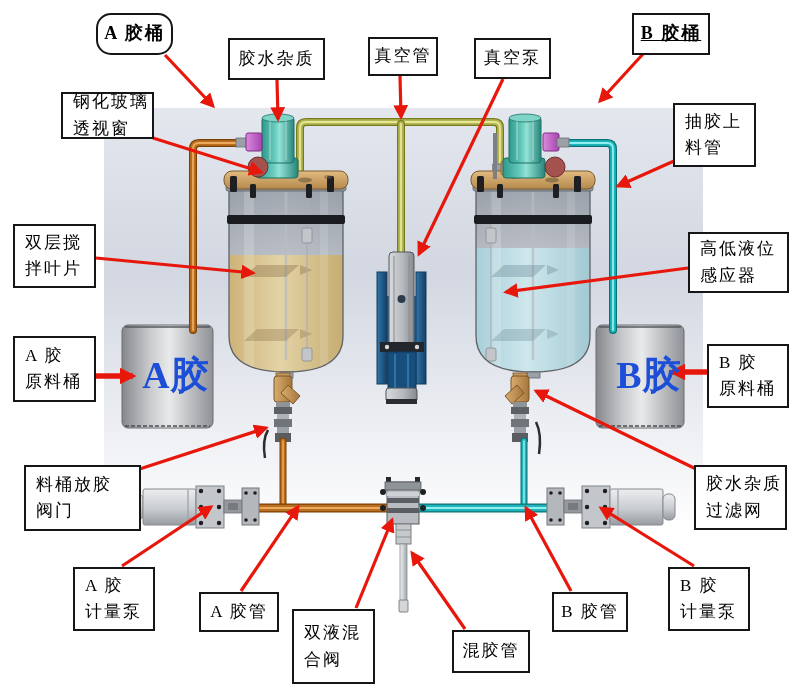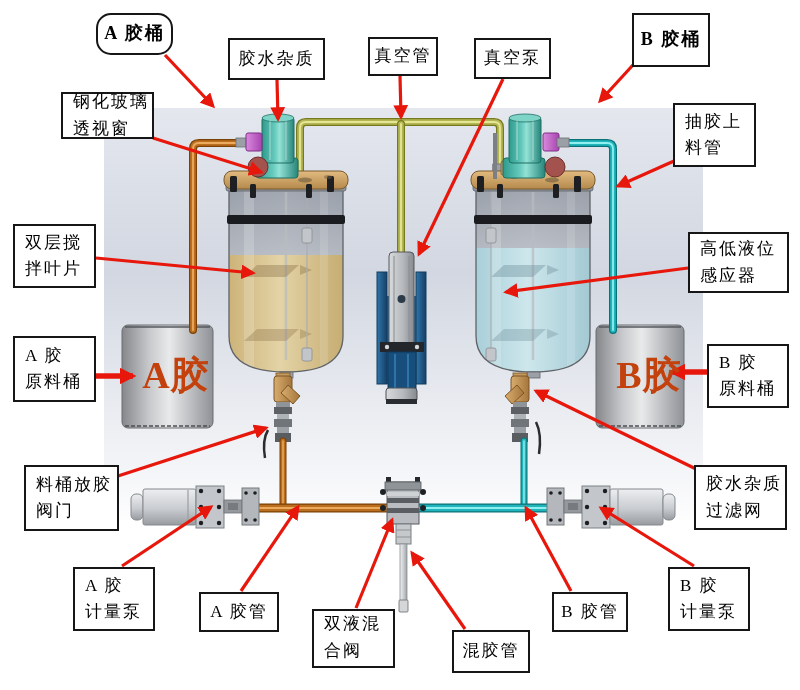--- a/index.html
+++ b/index.html
@@ -12,21 +12,21 @@
     position:absolute; box-sizing:border-box; background:#ffffff;
     border:2px solid #161616; color:#000;
     font-size:17px; line-height:1.55; letter-spacing:2px;
     display:flex; flex-direction:column; justify-content:center;
     white-space:pre-line; z-index:5;
   }
   .lb.center { align-items:center; text-align:center; }
   .lb.left { align-items:flex-start; padding-left:10px; }
   .lb.bold { font-weight:bold; font-size:18px; }
   .barrel-text {
-    position:absolute; z-index:4; text-align:center; color:#c2410c;
+    position:absolute; z-index:4; text-align:center; color:#1d4ed8;
     font-size:38px; font-weight:bold; letter-spacing:1px;
     font-family:"Liberation Serif", serif;
   }
 </style>
 </head>
 <body>
 
 <div class="stage">
 
 <svg width="800" height="690" viewBox="0 0 800 690">
@@ -372,39 +372,39 @@
     <line x1="571" y1="591" x2="526" y2="508" marker-end="url(#ah)"></line>
     <line x1="694" y1="566" x2="601" y2="508" marker-end="url(#ah)"></line>
     <line x1="696" y1="469" x2="536" y2="391" marker-end="url(#ah)"></line>
   </g>
 </svg>
 
 <div class="lb center bold" style="left:96px;top:13px;width:77px;height:42px;border-radius:15px;">A 胶桶</div>
 <div class="lb center" style="left:228px;top:38px;width:97px;height:42px;">胶水杂质</div>
 <div class="lb center" style="left:474px;top:38px;width:77px;height:41px;">真空泵</div>
 <div class="lb center" style="left:368px;top:37px;width:70px;height:39px;">真空管</div>
-<div class="lb center bold" style="left:632px;top:13px;width:78px;height:54px;">B 胶桶</div>
+<div class="lb center bold" style="left:632px;top:13px;width:78px;height:42px;text-decoration:underline;">B 胶桶</div>
 <div class="lb left" style="left:673px;top:103px;width:83px;height:64px;">抽胶上
 料管</div>
 <div class="lb left" style="left:61px;top:92px;width:93px;height:47px;">钢化玻璃
 透视窗</div>
 <div class="lb left" style="left:13px;top:224px;width:83px;height:64px;">双层搅
 拌叶片</div>
 <div class="lb left" style="left:13px;top:336px;width:83px;height:66px;">A 胶
 原料桶</div>
 <div class="lb left" style="left:688px;top:232px;width:101px;height:61px;">高低液位
 感应器</div>
 <div class="lb left" style="left:707px;top:344px;width:82px;height:64px;">B 胶
 原料桶</div>
-<div class="lb left" style="left:24px;top:465px;width:95px;height:66px;">料桶放胶
+<div class="lb left" style="left:24px;top:465px;width:117px;height:66px;">料桶放胶
 阀门</div>
 <div class="lb left" style="left:73px;top:567px;width:82px;height:64px;">A 胶
 计量泵</div>
 <div class="lb center" style="left:199px;top:592px;width:80px;height:40px;">A 胶管</div>
-<div class="lb left" style="left:312px;top:609px;width:83px;height:59px;font-family:Liberation Mono, monospace;">双液混
+<div class="lb left" style="left:292px;top:609px;width:83px;height:75px;">双液混
 合阀</div>
 <div class="lb center" style="left:452px;top:630px;width:78px;height:43px;">混胶管</div>
 <div class="lb center" style="left:552px;top:592px;width:76px;height:40px;">B 胶管</div>
 <div class="lb left" style="left:668px;top:567px;width:82px;height:64px;">B 胶
 计量泵</div>
 <div class="lb left" style="left:694px;top:465px;width:93px;height:65px;">胶水杂质
 过滤网</div>
 
 <div class="barrel-text" style="left:134px;top:350px;width:84px;">A胶</div>
 <div class="barrel-text" style="left:607px;top:350px;width:84px;">B胶</div>

